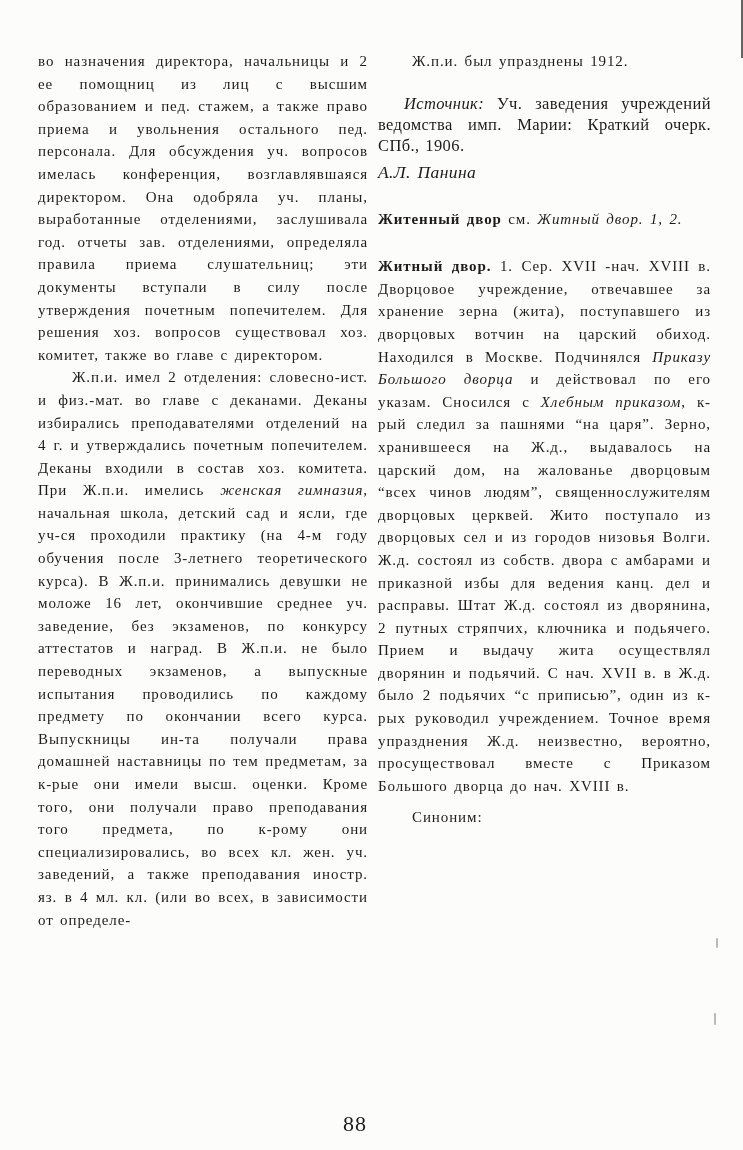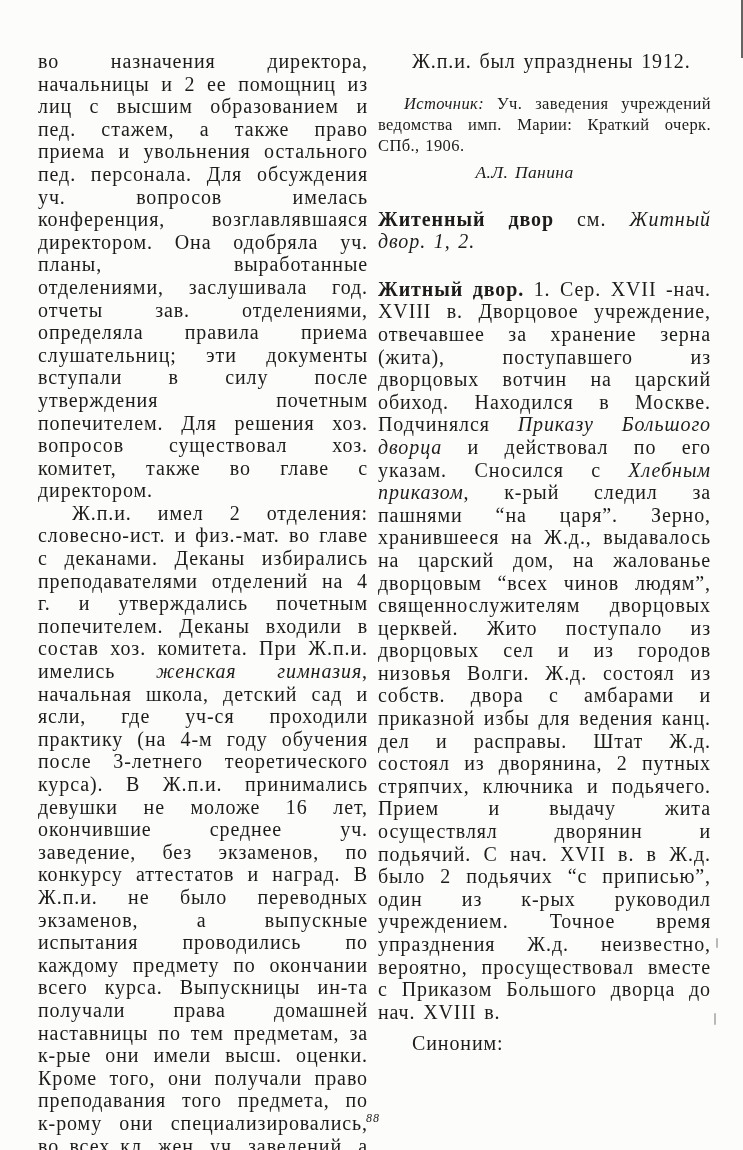--- a/index.html
+++ b/index.html
@@ -17,21 +17,21 @@
   .page{
     position:relative;width:743px;height:1150px;
     background:var(--paper);
     overflow:hidden;
   }
   .col{position:absolute;top:50px;}
   .col-left{left:38px;width:330px;}
   .col-right{left:378px;width:333px;}
   p{margin:0;}
   .txt{
-    font-size:20px;
+    font-size:15px;
     line-height:22.6px;
     text-align:justify;
     letter-spacing:0.9px;
     word-spacing:1.8px;
   }
   .indent{text-indent:34px;}
   .i{font-style:italic;}
   .b{font-weight:bold;}
   .source{
     font-size:16.5px;
@@ -39,33 +39,32 @@
     letter-spacing:0.4px;
     word-spacing:1.2px;
     margin-top:20px;
     text-indent:26px;
   }
   .author{
     margin-top:5px;
     font-size:17.5px;
     line-height:22px;
     letter-spacing:0.4px;
-    text-align:center;
+    text-align:left;
     padding-right:40px;
   }
   .entry{margin-top:25px;}
   .synonym{margin-top:9px;padding-left:34px;}
   .syn-line{text-align:left;}
   .page-number{
     position:absolute;
     left:330px;top:1111px;width:50px;
-    text-align:right;
-    font-size:12px;
+    text-align:center;
+    font-size:22px;
     letter-spacing:1px;
-    font-style:italic;
   }
   .scan-edge-right{
     position:absolute;right:0;top:0;width:2px;height:58px;
     background:#3f3f3f;opacity:.8;
   }
   .scan-speck{
     position:absolute;width:2px;height:10px;border-radius:2px;
     background:#b9b9b6;
   }
 </style>

